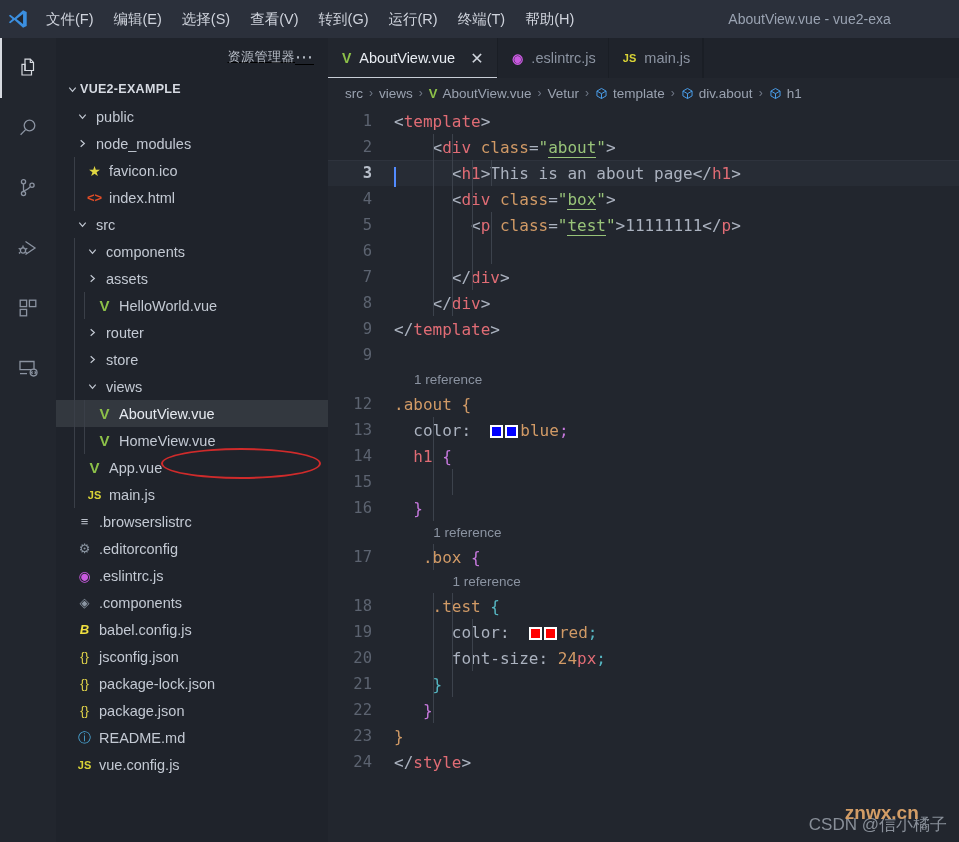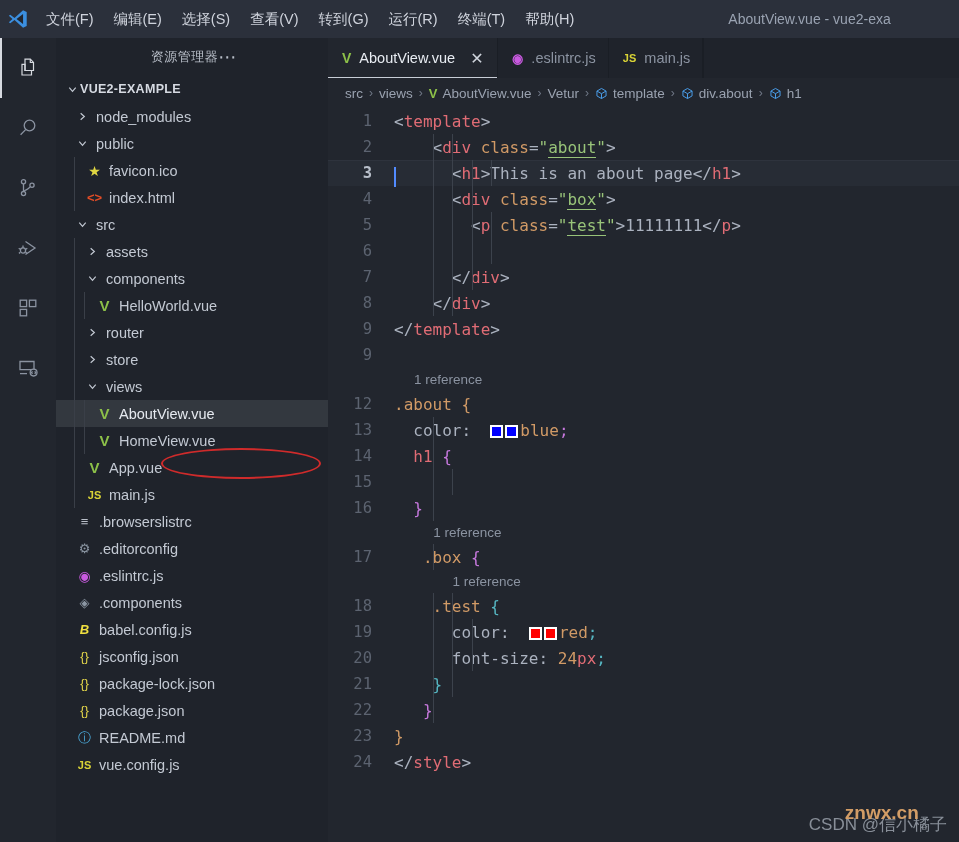--- a/index.html
+++ b/index.html
@@ -61,21 +61,21 @@
 
   
   .sidebar {
     position: absolute; top: 38px; left: 56px;
     width: 272px; height: 804px;
     background: #1f232b;
     overflow: hidden;
   }
   .sidebar-header {
     height: 37px; display: flex; align-items: center;
-    padding: 0 14px 0 18px; justify-content: center;
+    padding: 0 14px 0 18px; justify-content: flex-end; text-decoration: underline;
   }
   .sidebar-title {
     font-size: 13px; color: #b9bfc9; letter-spacing: .5px;
   }
   .dots { color: #b9bfc9; font-size: 18px; letter-spacing: 1px; line-height: 10px; cursor: pointer;}
   .root-row {
     height: 28px; display: flex; align-items: center;
     padding-left: 8px; cursor: pointer;
   }
   .root-label {
@@ -334,74 +334,74 @@
           </svg>
       </span>
       <span class="root-label">VUE2-EXAMPLE</span>
     </div>
 
     <div class="tree" id="tree">
         <div class="row">
           <span style="width: 18px; flex: 0 0 auto;"></span>
           <span class="chev">
             <svg width="11" height="11" viewBox="0 0 12 12" fill="none" stroke="#c3c9d3" stroke-width="1.3">
+              <path d="M2.5 4 L6 8 L9.5 4"></path>
+            </svg>
+          </span>
+          <span class="lbl" style="margin-left: 6px;">public</span>
+        </div>
+        <div class="row">
+          <span style="width: 18px; flex: 0 0 auto;"></span>
+          <span class="chev">
+            <svg width="11" height="11" viewBox="0 0 12 12" fill="none" stroke="#c3c9d3" stroke-width="1.3">
               <path d="M4 2.5 L8 6 L4 9.5"></path>
             </svg>
           </span>
           <span class="lbl" style="margin-left: 6px;">node_modules</span>
+        </div>
+        <div class="row">
+          <div class="ind-guide" style="left: 18px;"></div>
+          <span style="width: 28px; flex: 0 0 auto;"></span>
+          <span class="ficon star">★</span>
+          <span class="lbl" style="margin-left: 4px;">favicon.ico</span>
+        </div>
+        <div class="row">
+          <div class="ind-guide" style="left: 18px;"></div>
+          <span style="width: 28px; flex: 0 0 auto;"></span>
+          <span class="ficon html">&lt;&gt;</span>
+          <span class="lbl" style="margin-left: 4px;">index.html</span>
         </div>
         <div class="row">
           <span style="width: 18px; flex: 0 0 auto;"></span>
           <span class="chev">
             <svg width="11" height="11" viewBox="0 0 12 12" fill="none" stroke="#c3c9d3" stroke-width="1.3">
               <path d="M2.5 4 L6 8 L9.5 4"></path>
             </svg>
           </span>
-          <span class="lbl" style="margin-left: 6px;">public</span>
-        </div>
-        <div class="row">
-          <div class="ind-guide" style="left: 18px;"></div>
-          <span style="width: 28px; flex: 0 0 auto;"></span>
-          <span class="ficon star">★</span>
-          <span class="lbl" style="margin-left: 4px;">favicon.ico</span>
-        </div>
-        <div class="row">
-          <div class="ind-guide" style="left: 18px;"></div>
-          <span style="width: 28px; flex: 0 0 auto;"></span>
-          <span class="ficon html">&lt;&gt;</span>
-          <span class="lbl" style="margin-left: 4px;">index.html</span>
-        </div>
-        <div class="row">
-          <span style="width: 18px; flex: 0 0 auto;"></span>
+          <span class="lbl" style="margin-left: 6px;">src</span>
+        </div>
+        <div class="row">
+          <div class="ind-guide" style="left: 18px;"></div>
+          <span style="width: 28px; flex: 0 0 auto;"></span>
           <span class="chev">
             <svg width="11" height="11" viewBox="0 0 12 12" fill="none" stroke="#c3c9d3" stroke-width="1.3">
               <path d="M2.5 4 L6 8 L9.5 4"></path>
             </svg>
           </span>
-          <span class="lbl" style="margin-left: 6px;">src</span>
+          <span class="lbl" style="margin-left: 6px;">components</span>
         </div>
         <div class="row">
           <div class="ind-guide" style="left: 18px;"></div>
           <span style="width: 28px; flex: 0 0 auto;"></span>
           <span class="chev">
             <svg width="11" height="11" viewBox="0 0 12 12" fill="none" stroke="#c3c9d3" stroke-width="1.3">
               <path d="M4 2.5 L8 6 L4 9.5"></path>
             </svg>
           </span>
           <span class="lbl" style="margin-left: 6px;">assets</span>
-        </div>
-        <div class="row">
-          <div class="ind-guide" style="left: 18px;"></div>
-          <span style="width: 28px; flex: 0 0 auto;"></span>
-          <span class="chev">
-            <svg width="11" height="11" viewBox="0 0 12 12" fill="none" stroke="#c3c9d3" stroke-width="1.3">
-              <path d="M2.5 4 L6 8 L9.5 4"></path>
-            </svg>
-          </span>
-          <span class="lbl" style="margin-left: 6px;">components</span>
         </div>
         <div class="row">
           <div class="ind-guide" style="left: 18px;"></div>
           <div class="ind-guide" style="left: 28px;"></div>
           <span style="width: 38px; flex: 0 0 auto;"></span>
           <span class="ficon vue">V</span>
           <span class="lbl" style="margin-left: 4px;">HelloWorld.vue</span>
         </div>
         <div class="row">
           <div class="ind-guide" style="left: 18px;"></div>

